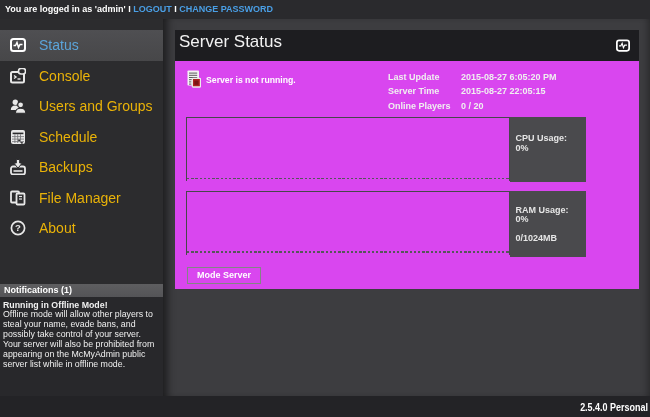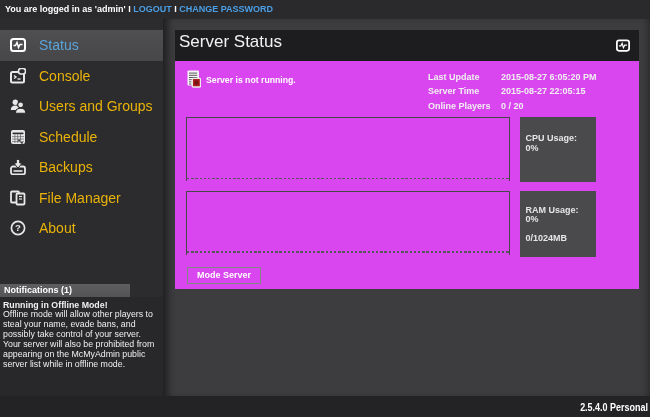--- a/index.html
+++ b/index.html
@@ -13,46 +13,46 @@
 #mainbg { position:absolute; left:163px; top:19px; width:487px; height:377px; background:#3d3d40;
   box-shadow: inset 10px 0 9px -6px rgba(0,0,0,0.55), inset -7px 0 7px -5px rgba(0,0,0,0.35); }
 
 #sidebar { position:absolute; left:0; top:19px; width:163px; height:377px; background:#2c2c2e; }
 #menu { position:absolute; top:11px; left:0; width:163px; }
 .mi { position:relative; height:30.5px; color:#eab308; font-size:14px; }
 .mi .txt { position:absolute; left:39px; top:50%; transform:translateY(-50%); }
 .mi svg { position:absolute; left:10px; top:50%; transform:translateY(-50%); }
 .mi.sel { background:linear-gradient(#4f4f52,#474749); color:#5ba4da; }
 
-#notifhead { position:absolute; left:0; top:265px; width:130px; height:12.5px;
+#notifhead { position:absolute; left:0; top:265px; width:163px; height:12.5px;
   background:linear-gradient(#5e5e60,#545457); color:#fff; font-size:9px; font-weight:bold;
   padding:0 0 0 4px; line-height:12.5px; }
 #notifbody { position:absolute; left:0; top:277.5px; width:163px; height:99.5px; background:#28282b;
   color:#f0f0f0; font-size:8.8px; line-height:9.9px; padding:4px 2px 0 3px; }
 #notifbody b { display:block; }
 
 #panelhead { position:absolute; left:175px; top:30px; width:464px; height:31px; background:#1d1d20;
   color:#f2f2f2; font-size:17px; line-height:17px; padding-top:3px; padding-left:4px; }
 #panelhead svg { position:absolute; right:9px; top:9px; }
 
 #panelbody { position:absolute; left:175px; top:61px; width:464px; height:228px; background:#d946ef; }
 
 #notrun { position:absolute; left:31px; top:14px; color:#fff; font-size:8.7px; font-weight:bold; }
 #nricon { position:absolute; left:12px; top:9px; }
 
-#info { position:absolute; left:213px; top:9px; font-size:9px; font-weight:bold; color:#f0f0f0;margin-left:40px; }
+#info { position:absolute; left:213px; top:9px; font-size:9px; font-weight:bold; color:#f0f0f0; }
 #info .row { height:14.4px; line-height:14.4px; }
 #info .lab { display:inline-block; width:73px; }
 
 .plot { position:absolute; left:10.5px; width:324px; height:64px;
   border-top:1px solid #47474a; border-left:1px solid #47474a; border-right:1px solid #47474a; }
 .plot .dash { position:absolute; left:0; right:0; bottom:2px; height:1.5px;
   background:repeating-linear-gradient(90deg, #56565a 0 2.5px, rgba(0,0,0,0) 2.5px 4.2px); }
 .lbox { position:absolute; left:334.5px; width:76px; background:#4a4a4d; color:#e6e6e6;
-  font-size:9px; font-weight:bold; line-height:9.5px; padding:17px 0 0 6px;margin-left:10px; }
+  font-size:9px; font-weight:bold; line-height:9.5px; padding:17px 0 0 6px; }
 #plot1 { top:56px; }
 #lbox1 { top:56px; height:65px; }
 #plot2 { top:129.5px; }
 #lbox2 { top:129.5px; height:66px; padding-top:15px; }
 
 #startbtn { position:absolute; left:12px; top:206px; width:74px; height:16.5px;
   border:1px solid #848486; color:#fff; font-size:9px; font-weight:bold;
   text-align:center; line-height:15px; }
 
 #bottombar { position:absolute; left:0; top:396px; width:650px; height:21px; background:#232326; }

